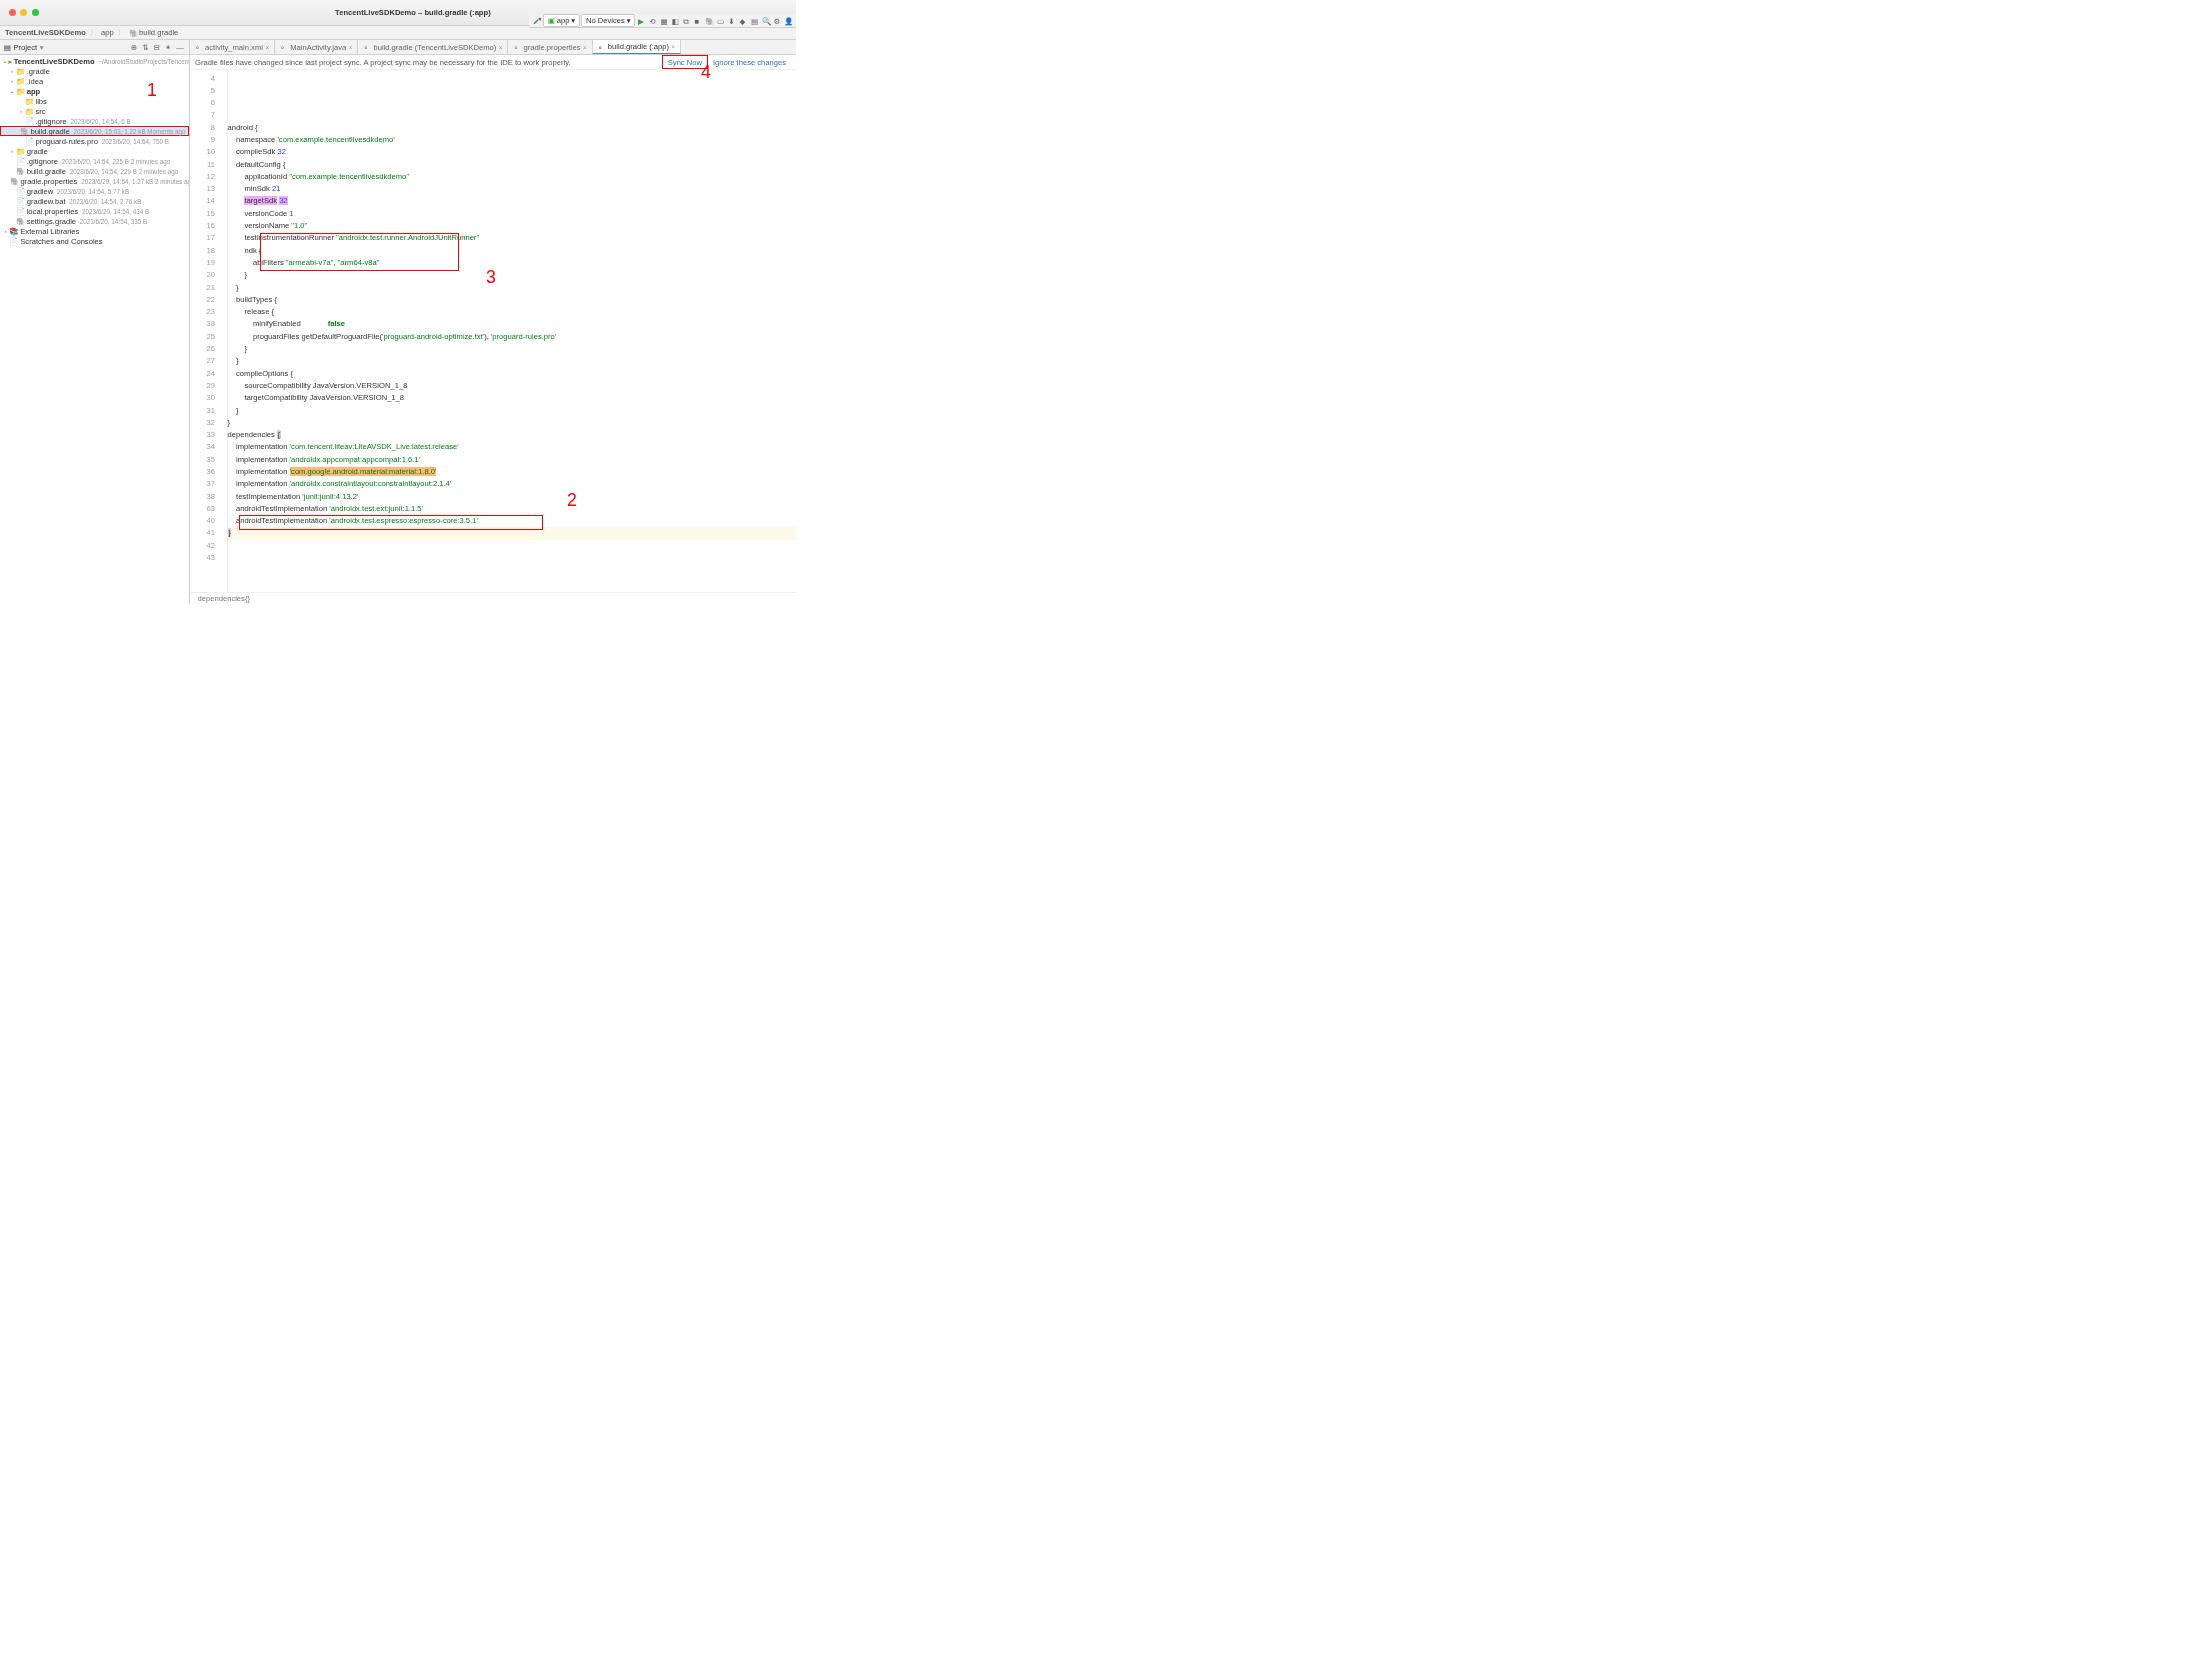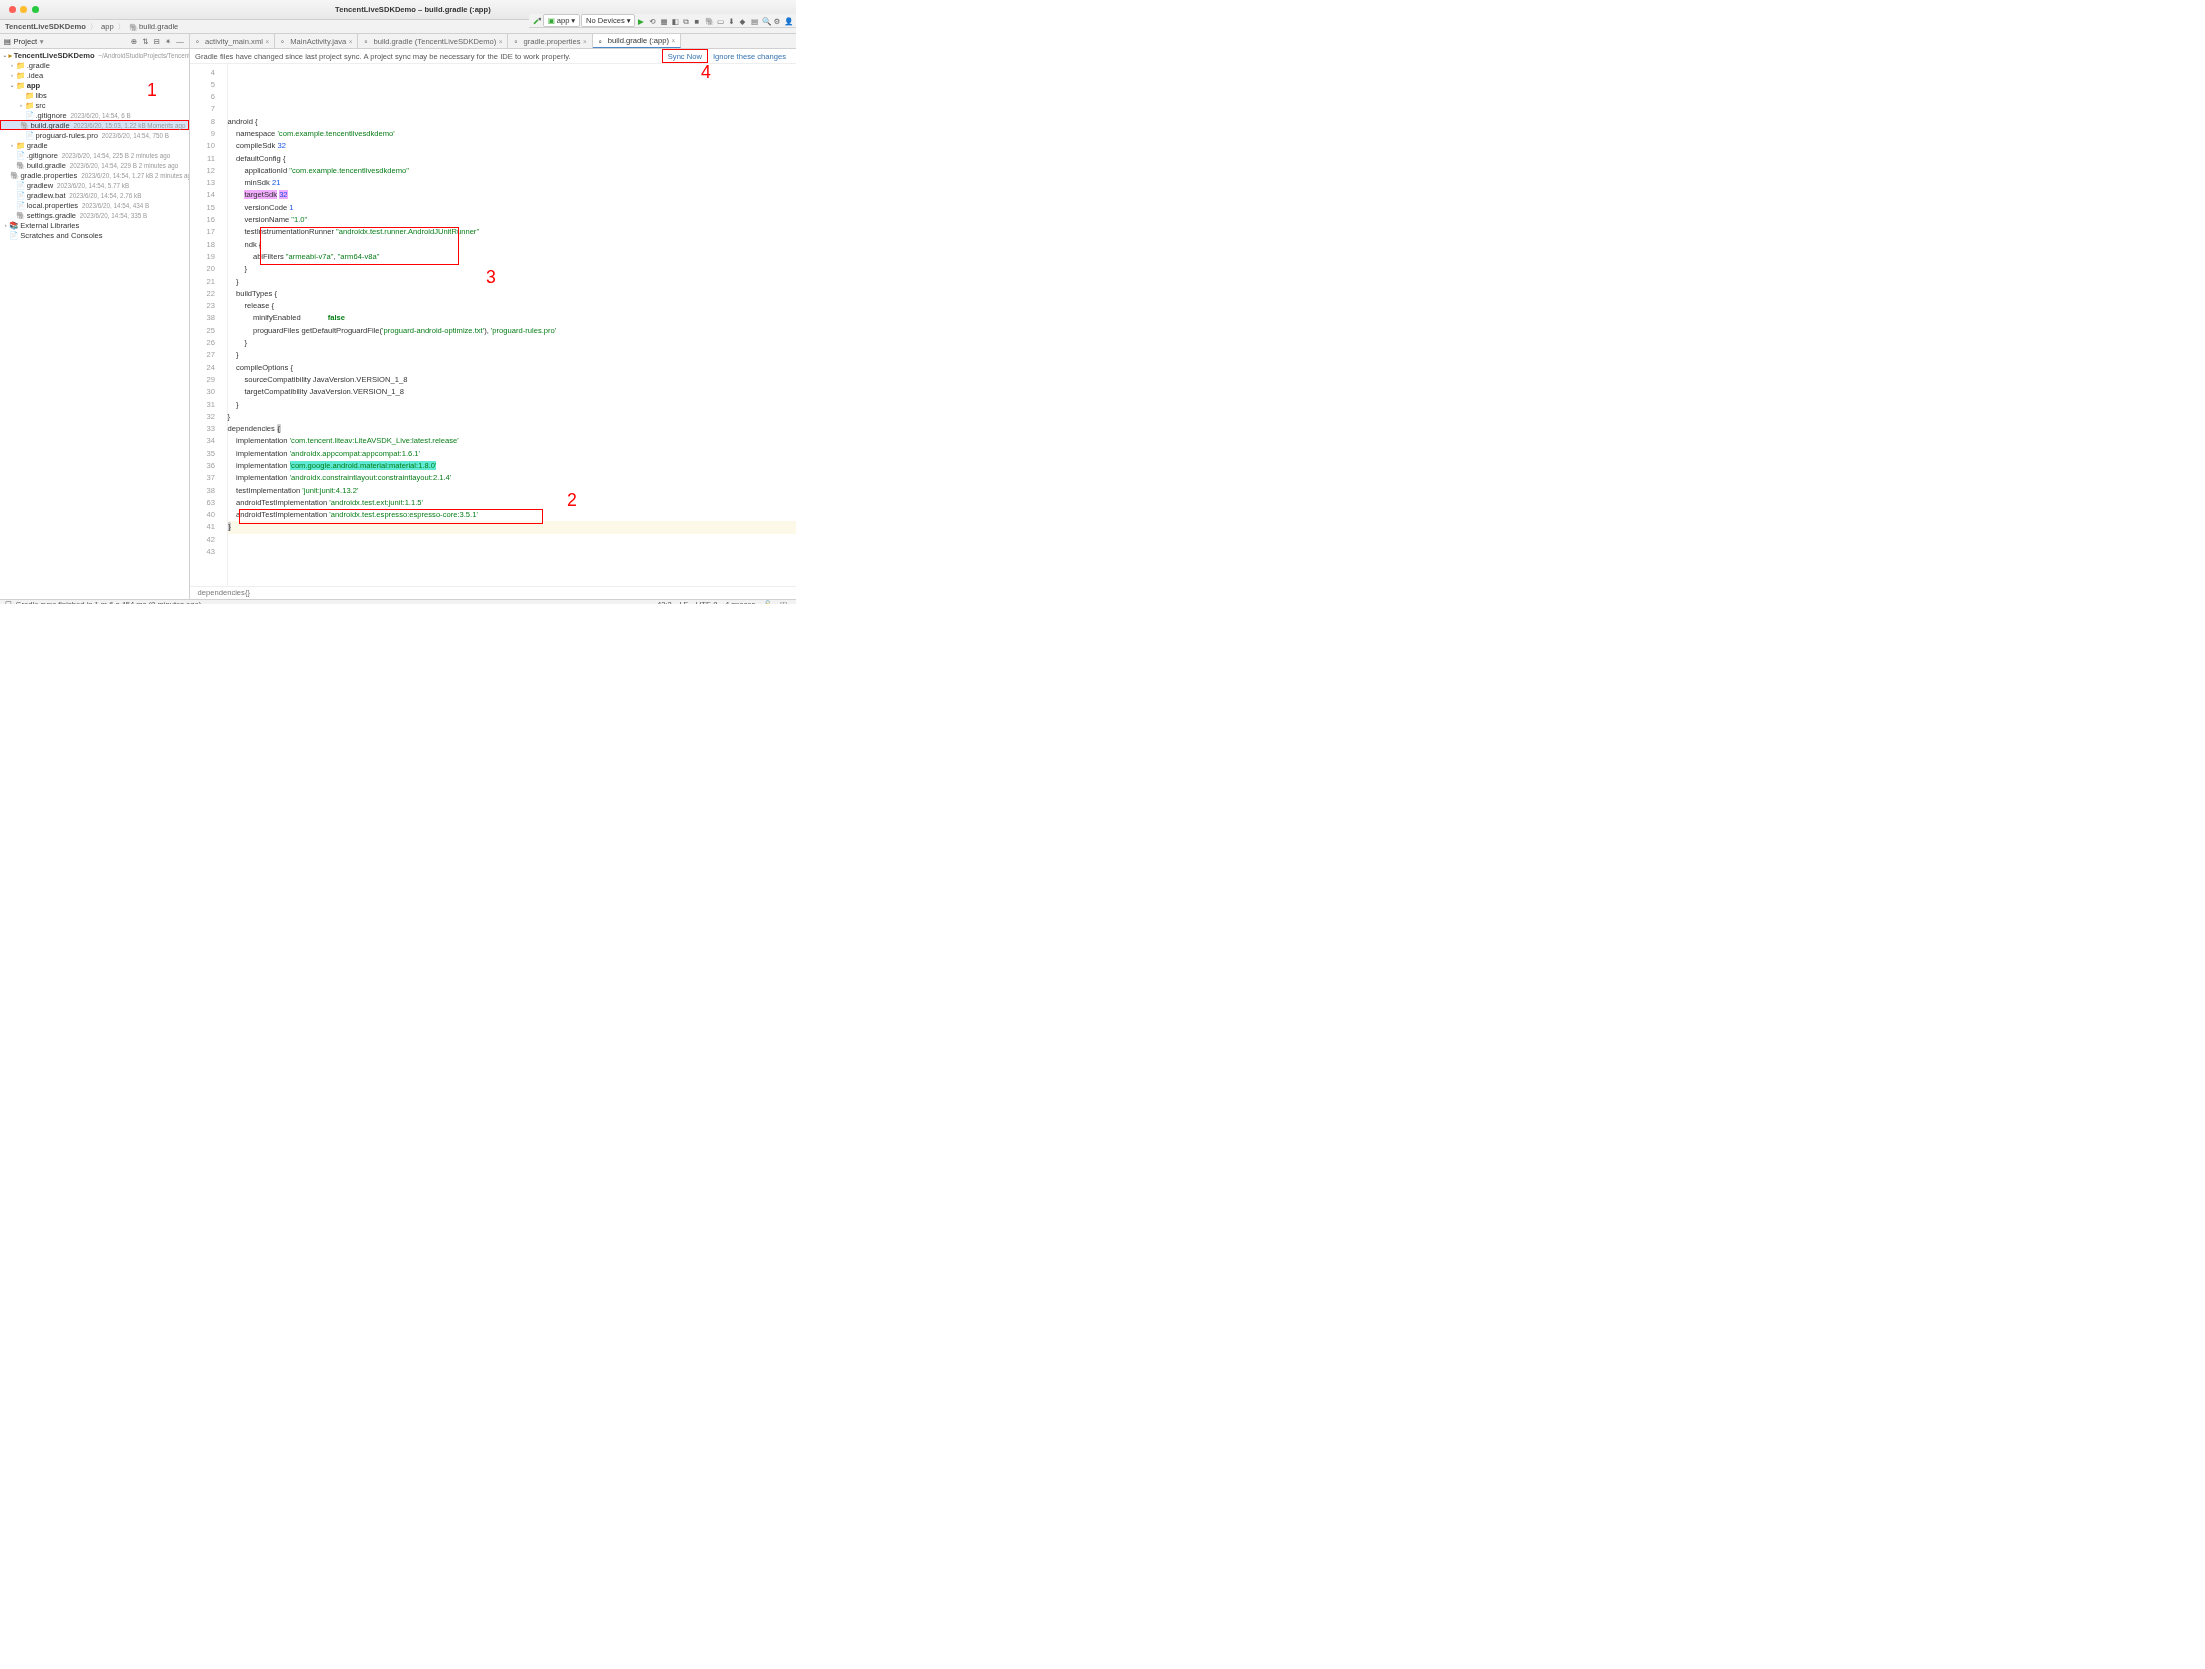--- a/index.html
+++ b/index.html
@@ -1,17 +1,17 @@
 <!DOCTYPE html>
 <html><head>
 <meta charset="utf-8">
 <style>
 *{margin:0;padding:0;box-sizing:border-box;font-family:-apple-system,BlinkMacSystemFont,"Segoe UI",sans-serif;font-size:7.6px;}
 body{background:#fff;color:#333;overflow:hidden;width:796px;height:604px;position:relative;}
-.title-bar{height:20px;background:linear-gradient(#f6f6f6,#e8e8e8);display:flex;align-items:center;padding:0 9px;border-bottom:0.6px solid #d0d0d0;}
+.title-bar{height:26px;background:linear-gradient(#f6f6f6,#e8e8e8);display:flex;align-items:center;padding:0 9px;border-bottom:0.6px solid #d0d0d0;}
 .traffic-lights{display:flex;gap:4.4px;}
 .tl{width:7px;height:7px;border-radius:50%;}
 .tl.red{background:#ff5f57;}.tl.yellow{background:#febc2e;}.tl.green{background:#28c940;}
 .win-title{flex:1;text-align:center;font-weight:600;color:#333;font-size:7.6px;}
 .nav-bar{height:14px;background:#f2f2f2;border-bottom:0.6px solid #d0d0d0;display:flex;align-items:center;padding:0 5px;font-size:7px;gap:2.5px;}
 .nav-bar .nb-item{color:#555;}
 .nav-bar .sep{color:#aaa;margin:0 1.3px;}
 .nav-bar .ic{width:7.6px;height:7.6px;display:inline-block;vertical-align:middle;}
 .tool-bar{height:14px;background:#f2f2f2;border-bottom:0.6px solid #d0d0d0;display:flex;align-items:center;padding:0 2.5px;position:absolute;right:0;top:14px;gap:1.3px;}
 .tb-btn{padding:1.3px 3.8px;background:#fff;border:0.6px solid #c8c8c8;border-radius:1.9px;font-size:7px;display:flex;align-items:center;gap:1.9px;cursor:pointer;}
@@ -45,21 +45,21 @@
 .sync-bar .ignore-link{color:#3572b0;cursor:pointer;padding:1.3px 5px;}
 .editor{flex:1;display:flex;overflow:auto;font-family:"JetBrains Mono",Menlo,monospace;font-size:7.6px;position:relative;background:#fff;}
 .gutter{width:30px;text-align:right;color:#a0a0a0;padding:2.5px 5px 2.5px 0;user-select:none;line-height:12.3px;background:#fff;}
 .code{flex:1;padding:2.5px 0;line-height:12.3px;white-space:pre;position:relative;}
 .ln{display:block;}
 .k-str{color:#067d17;}
 .k-num{color:#1750eb;font-weight:500;}
 .k-key{color:#333;}
 .k-bool{color:#067d17;font-weight:600;margin-left:25px;}
 .hl-yellow{background:#f0abfc;}
-.hl-green{background:#5eead4;}
+.hl-green{background:#fdba74;}
 .hl-cursor{background:#fdf9e8;}
 .redbox{position:absolute;border:1.3px solid #f00;pointer-events:none;}
 .red-label{position:absolute;color:#f00;font-size:17.7px;font-family:sans-serif;}
 .breadcrumb-bottom{height:12.7px;border-top:0.6px solid #eee;padding:0 7.6px;font-size:7px;color:#777;display:flex;align-items:center;}
 .status-bar{height:11.4px;background:#f2f2f2;border-top:0.6px solid #d0d0d0;display:flex;align-items:center;padding:0 5px;font-size:7px;color:#555;}
 .status-bar .sp{flex:1;}
 .status-bar .sitem{margin:0 3.8px;}
 .mini-icons{position:absolute;right:2.5px;top:44px;display:flex;gap:2.5px;font-size:6.3px;align-items:center;}
 .warn-badge{color:#c90;}
 .fold-col{width:7.6px;background:#fff;border-right:0.6px solid #eee;}

